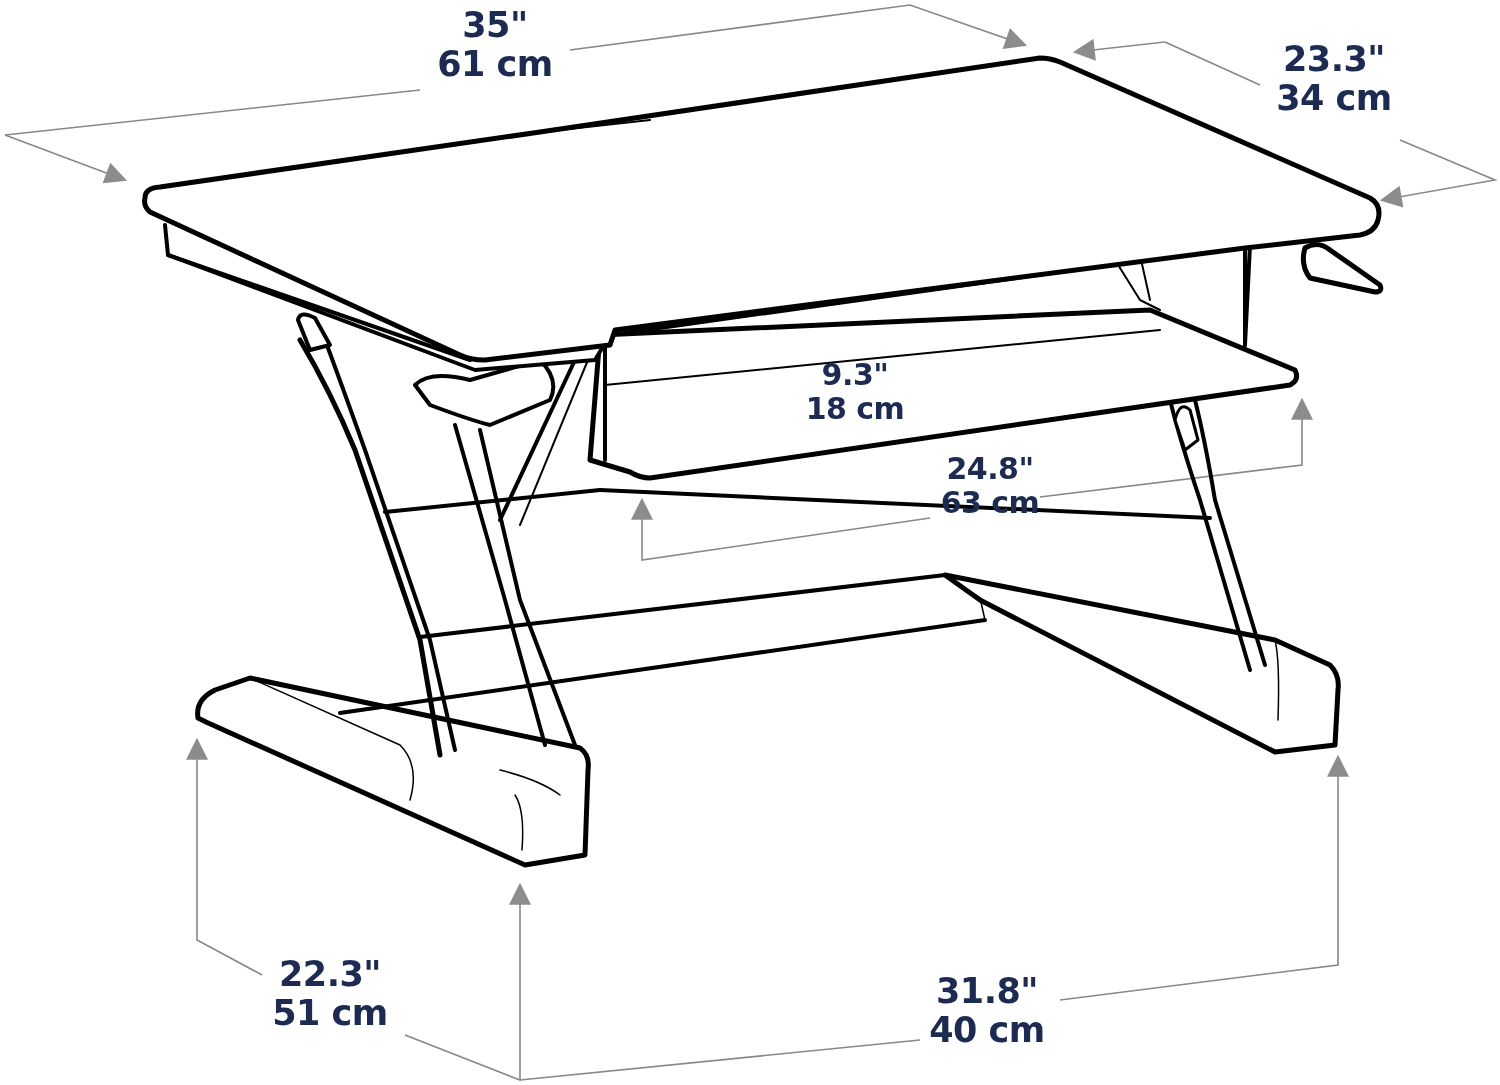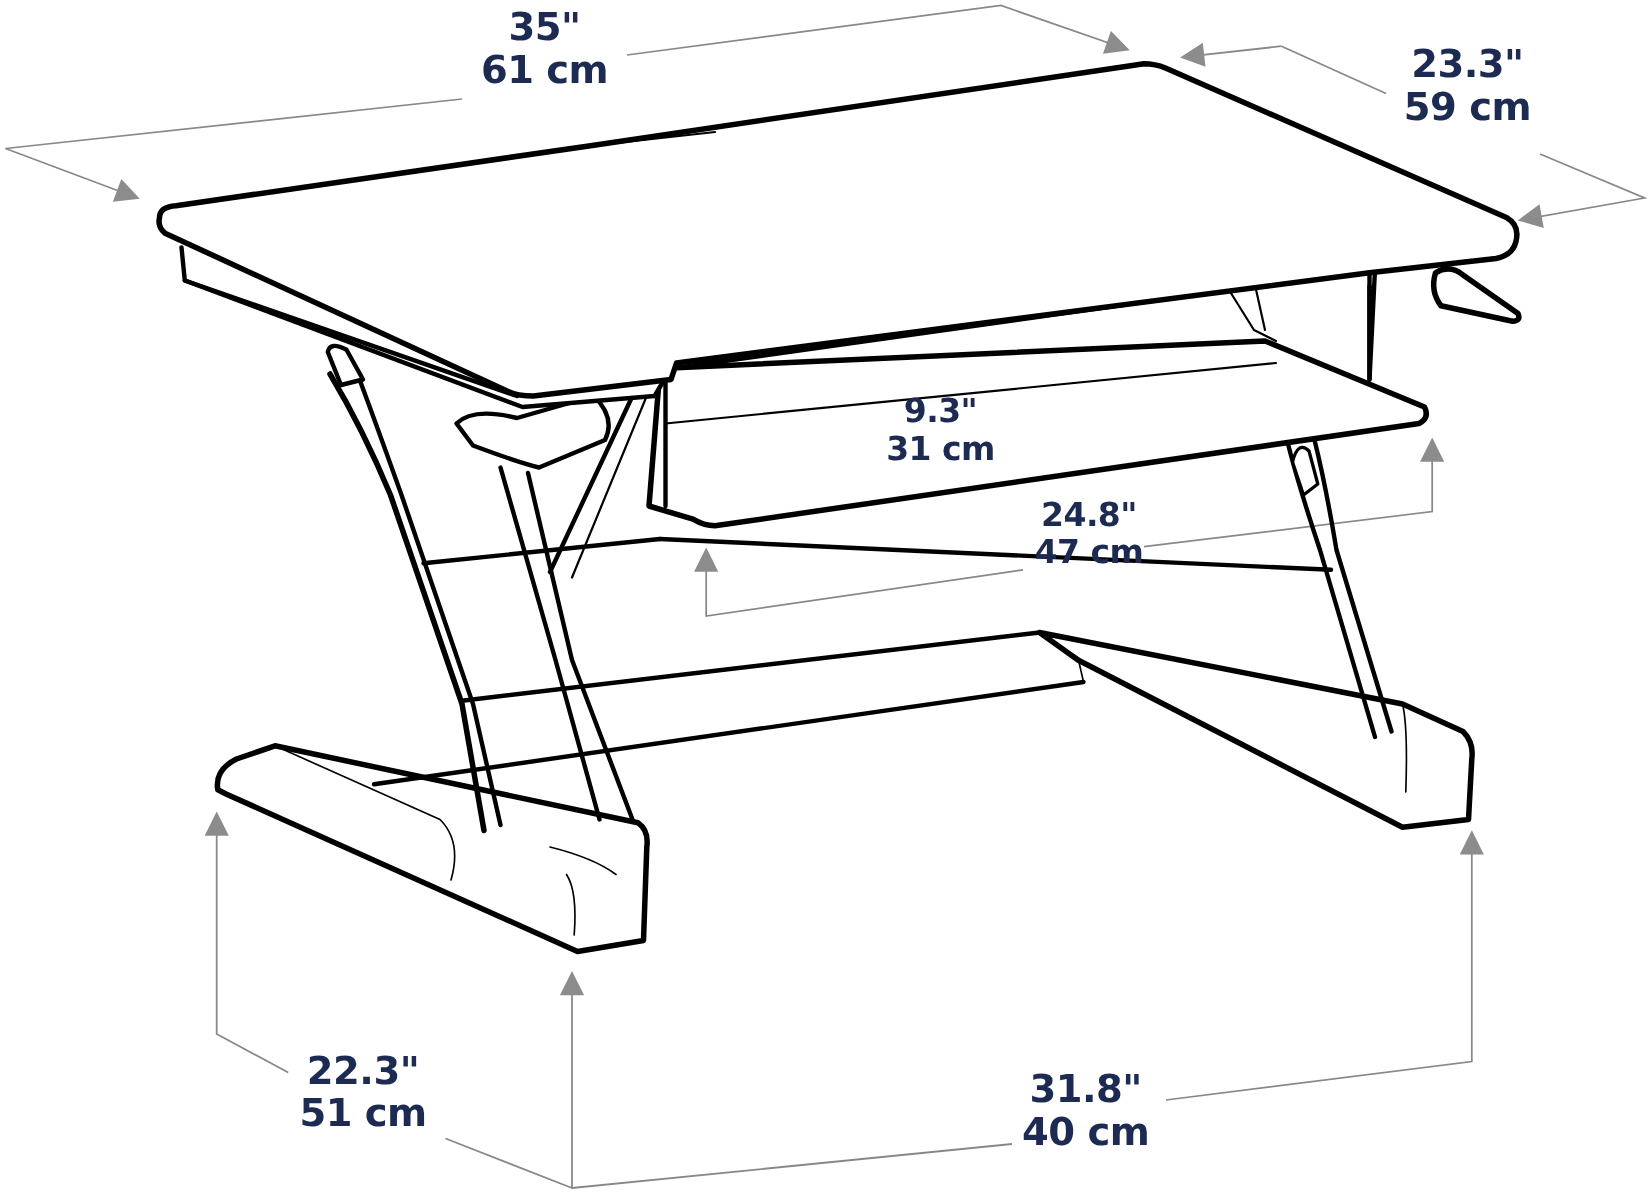--- a/index.html
+++ b/index.html
@@ -102,29 +102,29 @@
     </g>
   </svg>
 
   
   <div class="label lg" style="left:420px; top:6px; width:150px;">
     <span class="in">35"</span>
     <span class="cm">61 cm</span>
   </div>
   <div class="label lg" style="left:1258px; top:40px; width:152px;">
     <span class="in">23.3"</span>
-    <span class="cm">59 cm</span>
+    <span class="cm">34 cm</span>
   </div>
   <div class="label md" style="left:790px; top:358px; width:130px;">
     <span class="in">9.3"</span>
-    <span class="cm">31 cm</span>
+    <span class="cm">18 cm</span>
   </div>
   <div class="label md" style="left:925px; top:452px; width:130px;">
     <span class="in">24.8"</span>
-    <span class="cm">47 cm</span>
+    <span class="cm">63 cm</span>
   </div>
   <div class="label lg" style="left:255px; top:955px; width:150px;">
     <span class="in">22.3"</span>
     <span class="cm">51 cm</span>
   </div>
   <div class="label lg" style="left:912px; top:972px; width:150px;">
     <span class="in">31.8"</span>
     <span class="cm">40 cm</span>
   </div>
 </div>

